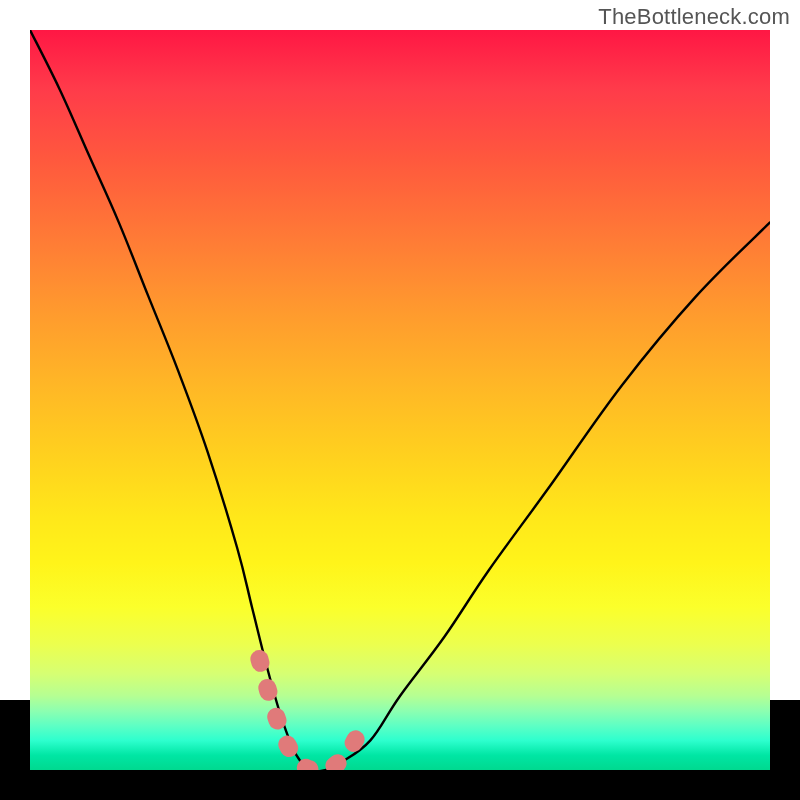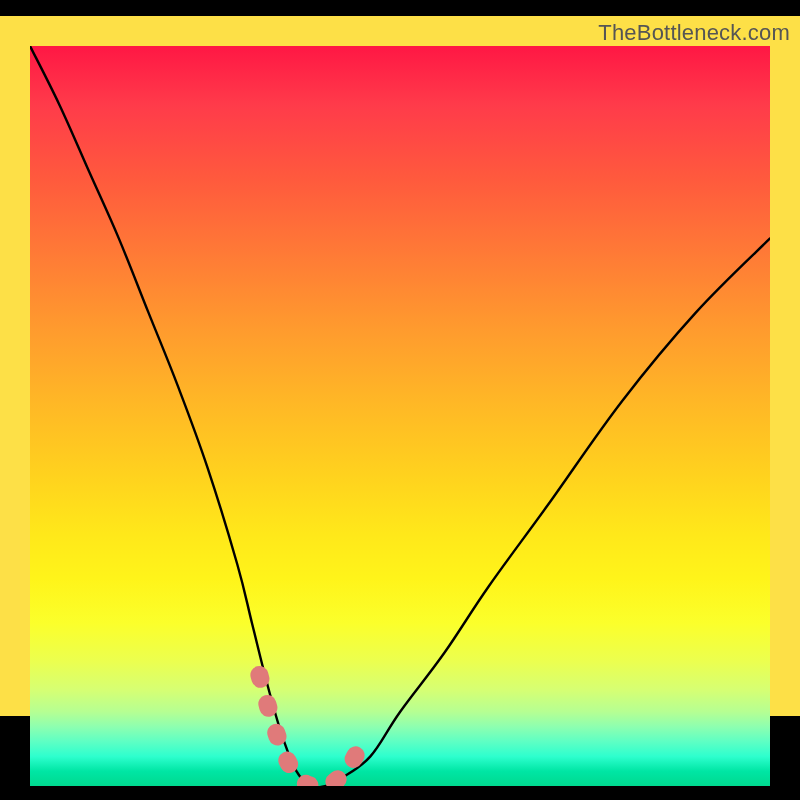--- a/index.html
+++ b/index.html
@@ -1,22 +1,21 @@
 <!DOCTYPE html>
 <html><head>
 <meta charset="utf-8">
 <style>
   * { margin: 0; padding: 0; box-sizing: border-box; }
   html, body { width: 800px; height: 800px; overflow: hidden; background: #000; }
   .frame {
     position: relative;
     width: 800px;
     height: 700px;
-    background: #fde047;
-    margin-top: 16px;
+    background: #ffffff;
   }
   .watermark {
     position: absolute;
     top: 4px;
     right: 10px;
     font-family: Arial, Helvetica, sans-serif;
     font-size: 22px;
     font-weight: 500;
     color: #555;
     letter-spacing: 0.2px;

